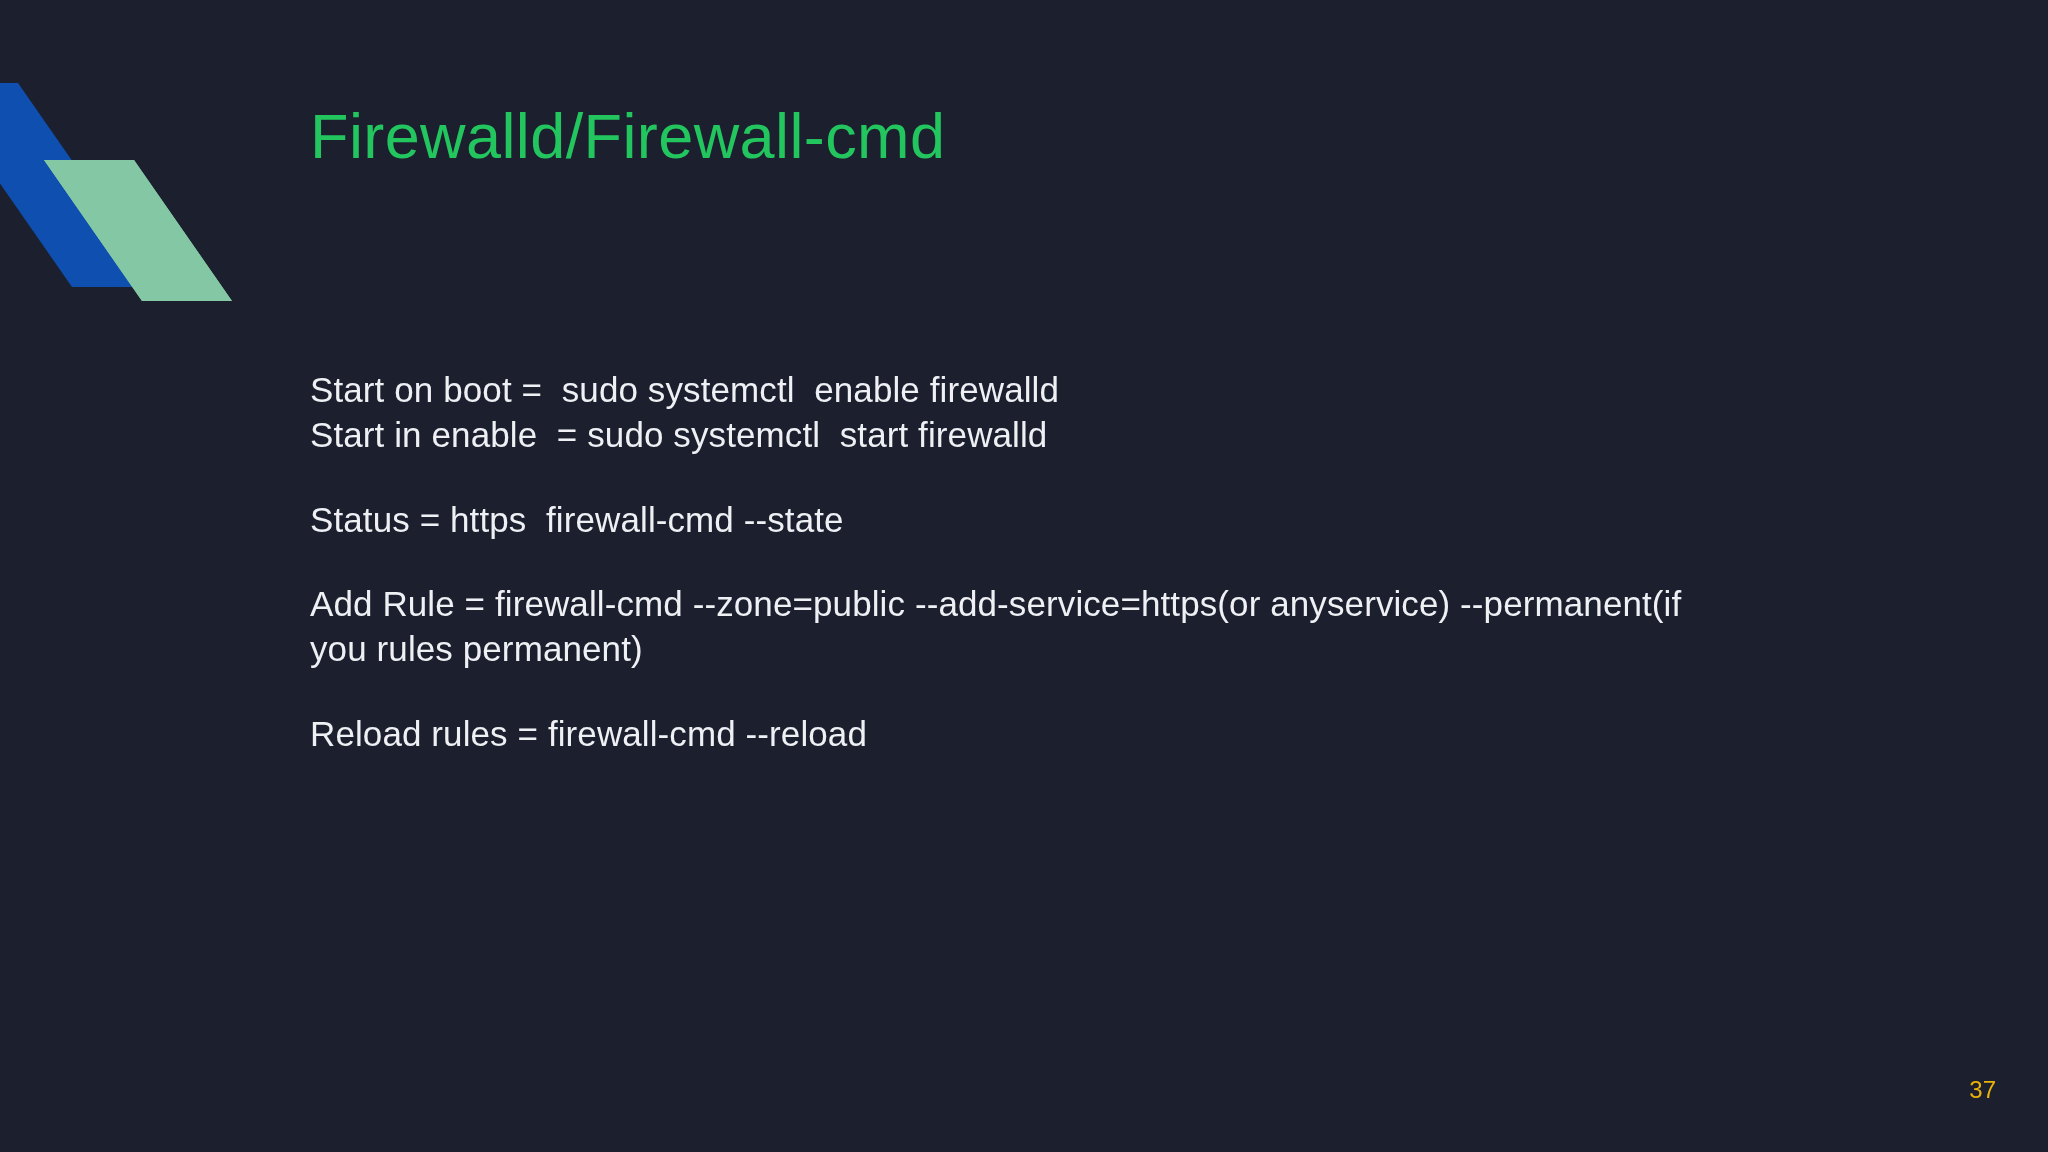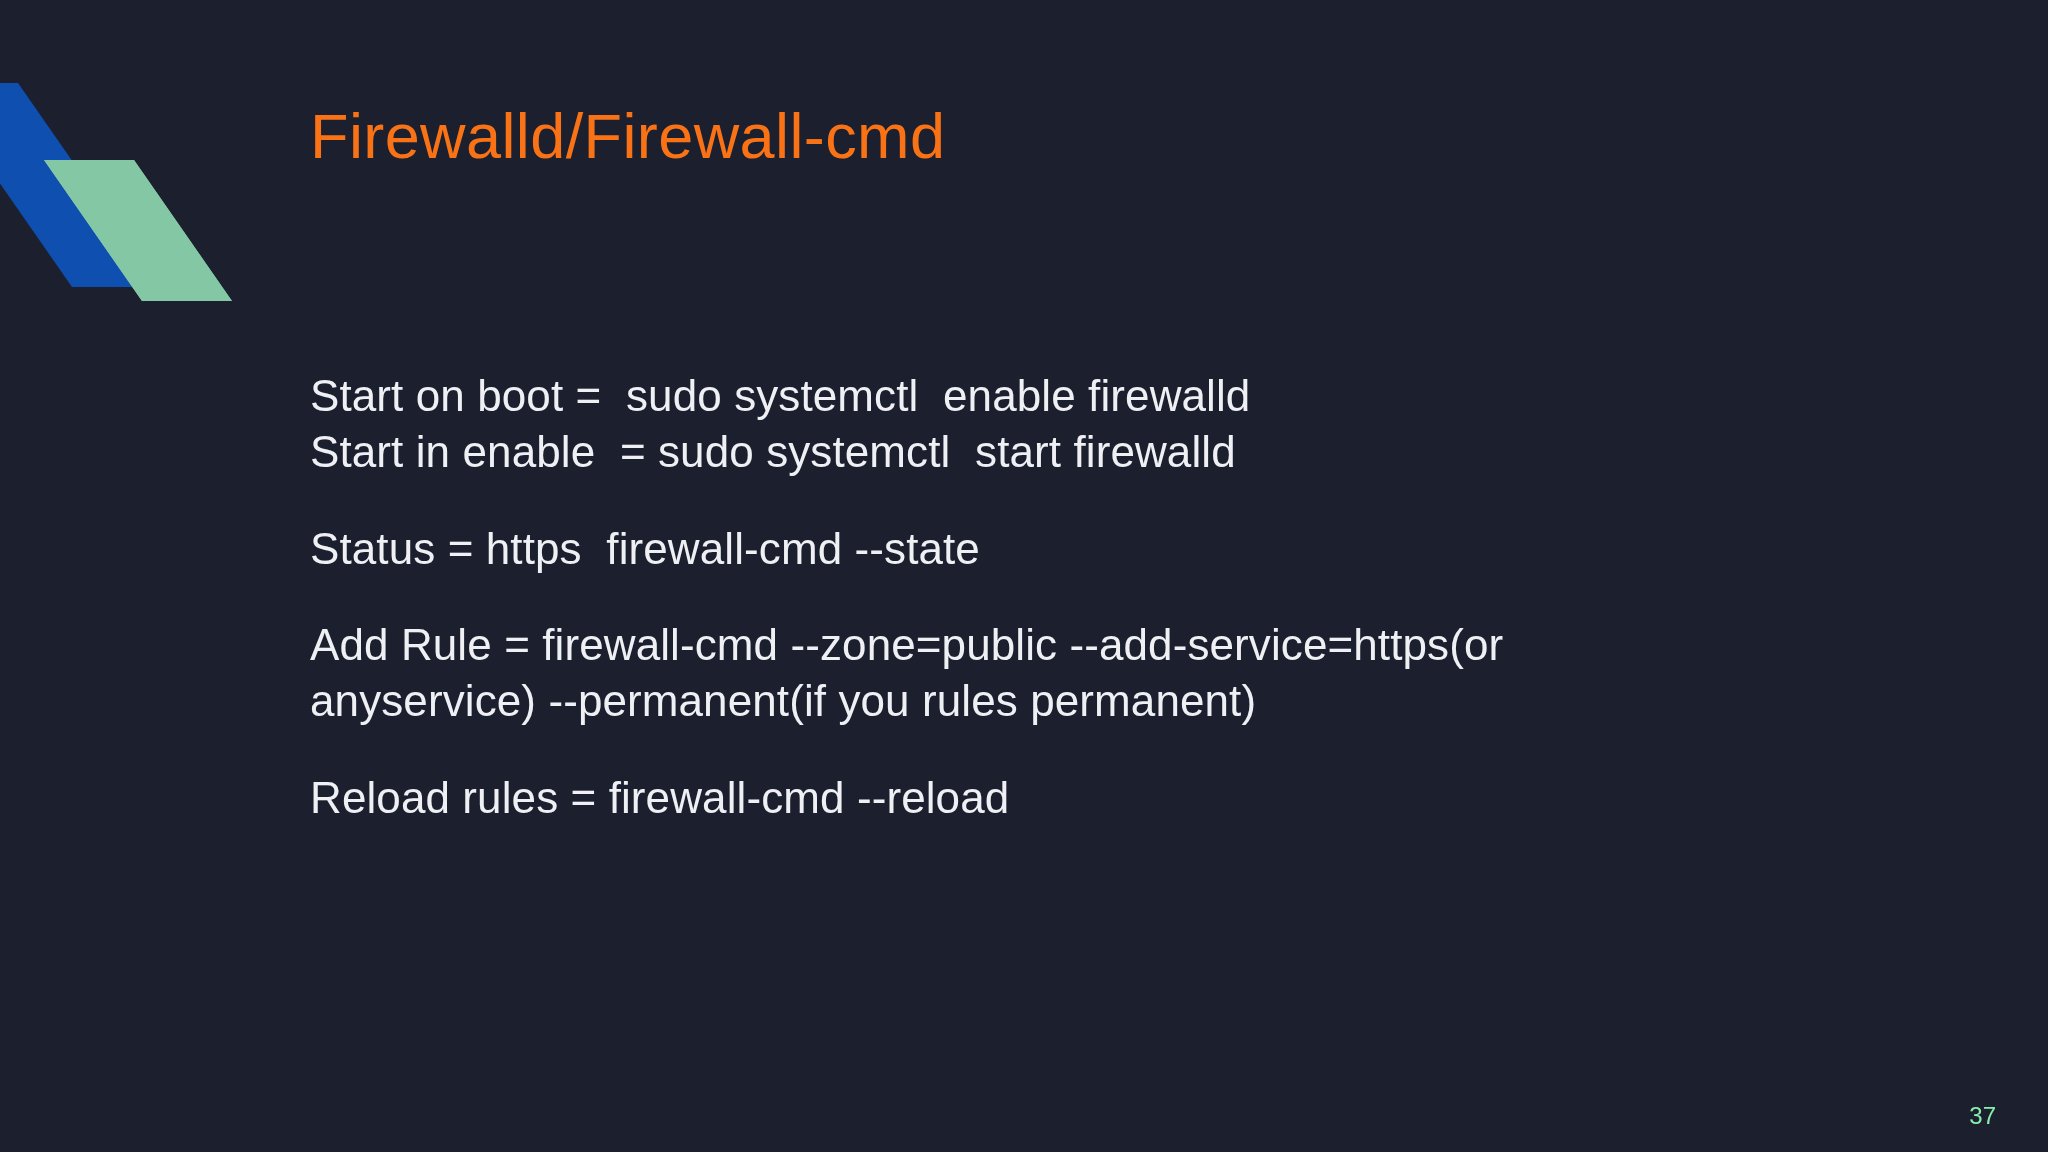--- a/index.html
+++ b/index.html
@@ -29,52 +29,52 @@
   }
   #logo svg { display: block; }
 
   
   #title {
     position: absolute;
     left: 310px;
     top: 100px;
     font-size: 63px;
     font-weight: 400;
-    color: #f97316;
+    color: #22c55e;
     letter-spacing: 0.4px;
     line-height: 1.15;
     white-space: pre;
   }
 
   
   #body-block {
     position: absolute;
     left: 310px;
     top: 368px;
     width: 1420px;
     color: #eef0f4;
-    font-size: 44px;
+    font-size: 35px;
     line-height: 1.28;
     letter-spacing: 0.1px;
   }
   .para {
     white-space: pre-wrap;
     margin: 0;
   }
   .para.tight { margin-bottom: 0; }
   .spacer-sm { height: 40px; }
   .spacer-md { height: 40px; }
 
   
   #page-number {
     position: absolute;
     right: 52px;
-    bottom: 22px;
+    bottom: 48px;
     font-size: 24px;
-    color: #86efac;
+    color: #eab308;
   }
 </style>
 </head>
 <body>
 
 <div id="slide">
 
   <div id="logo">
     <svg width="240" height="265" viewBox="0 0 240 265">
       <polygon points="-70,28 18,28 160,232 72,232" fill="#0f4fb0"></polygon>

